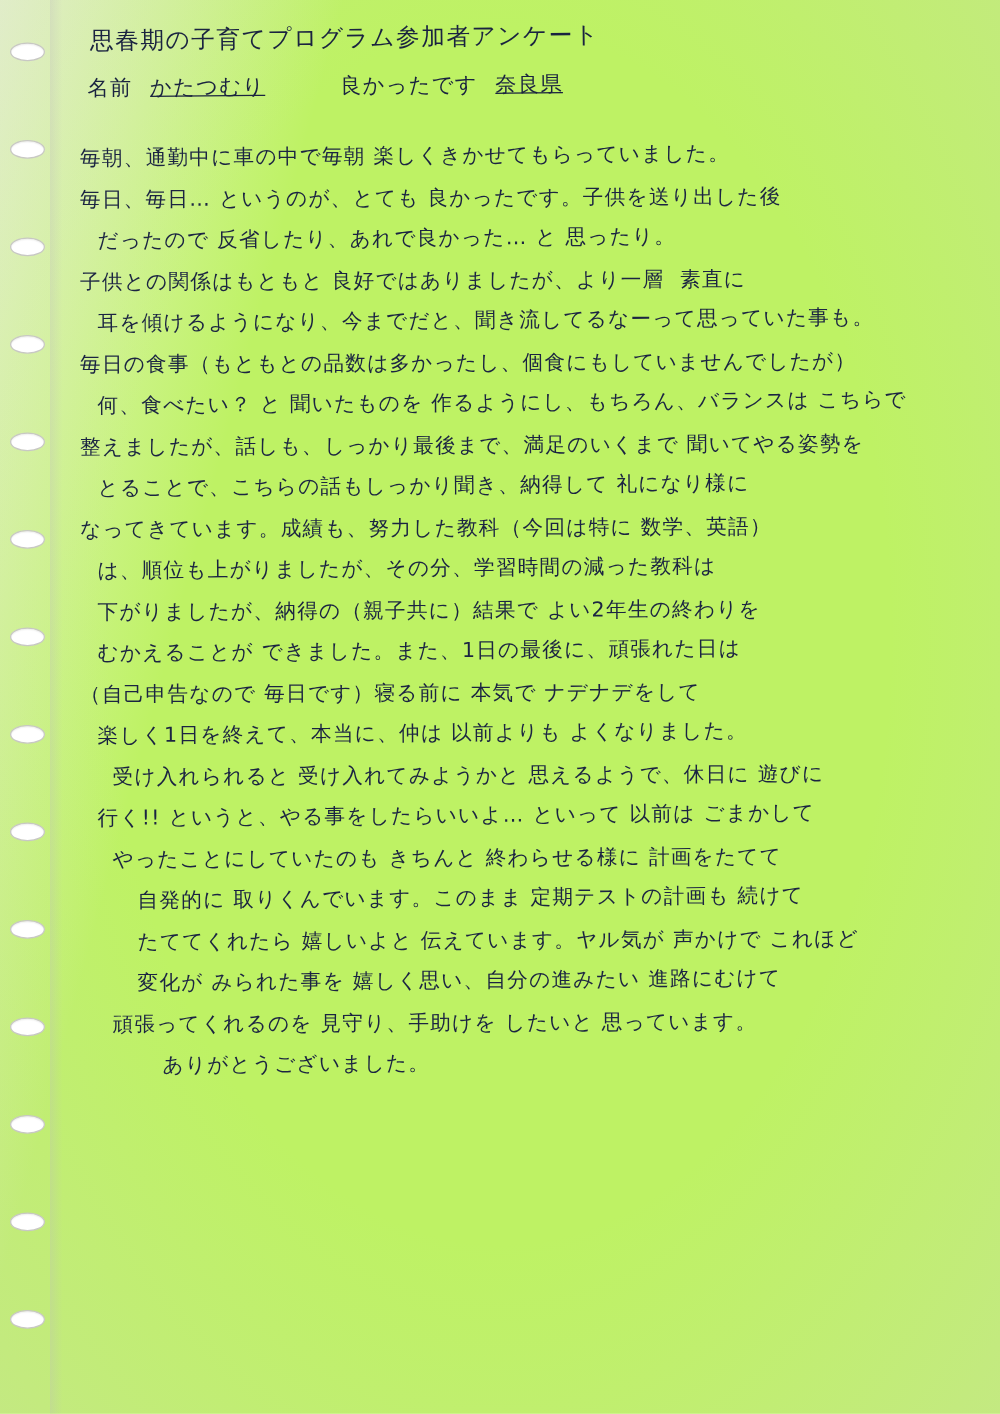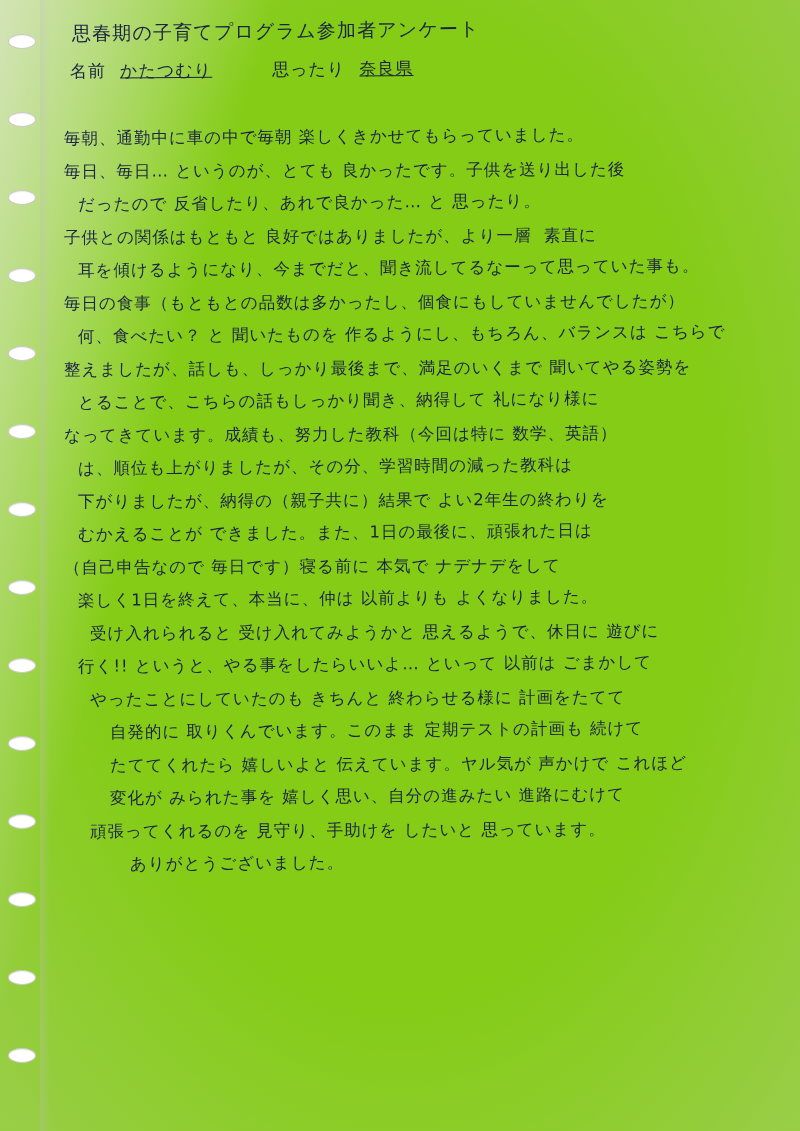--- a/index.html
+++ b/index.html
@@ -10,21 +10,21 @@
   body {
     width: 800px;
     height: 1131px;
     font-family: "DejaVu Sans", sans-serif;
     overflow: hidden;
   }
   .page {
     position: relative;
     width: 800px;
     height: 1131px;
-    background: #84cc16;
+    background: #bef264;
     box-sizing: border-box;
     overflow: hidden;
   }
   
   .paper-tint {
     position: absolute;
     inset: 0;
     background:
       radial-gradient(ellipse at 50% 45%, rgba(255,255,255,0) 55%, rgba(210,210,205,0.28) 100%),
       linear-gradient(105deg, rgba(245,245,242,0.7) 0%, rgba(255,255,255,0) 25%);
@@ -85,21 +85,21 @@
     font-size: 17px;
     line-height: 30px;
     margin-top: 8px;
     margin-left: 10px;
     transform: rotate(-0.5deg);
     transform-origin: left center;
   }
   .meta-label { margin-right: 14px; }
   .meta-value { margin-right: 60px; text-decoration: underline; }
   .body-block {
-    margin-top: 36px;
+    margin-top: 24px;
     margin-left: 4px;
   }
   .line {
     font-size: 16.5px;
     line-height: 33px;
     height: 33px;
     white-space: pre;
     color: #1b2442;
   }
   .line:nth-child(odd)  { transform: rotate(-0.45deg); transform-origin: left center; }
@@ -135,21 +135,21 @@
   </div>
   <div class="edge-shadow"></div>
 
   <div class="content">
 
     <div class="hw title">思春期の子育てプログラム参加者アンケート</div>
 
     <div class="meta-row">
       <span class="hw meta-label">名前</span>
       <span class="hw meta-value">かたつむり</span>
-      <span class="hw meta-label">思ったり</span>
+      <span class="hw meta-label">良かったです</span>
       <span class="hw meta-value">奈良県</span>
     </div>
 
     <div class="body-block">
       <div class="hw line">毎朝、通勤中に車の中で毎朝 楽しくきかせてもらっていました。</div>
       <div class="hw line">毎日、毎日… というのが、とても 良かったです。子供を送り出した後</div>
       <div class="hw line indent-1">だったので 反省したり、あれで良かった… と 思ったり。</div>
       <div class="hw line">子供との関係はもともと 良好ではありましたが、より一層  素直に</div>
       <div class="hw line indent-1">耳を傾けるようになり、今までだと、聞き流してるなーって思っていた事も。</div>
       <div class="hw line">毎日の食事（もともとの品数は多かったし、個食にもしていませんでしたが）</div>

